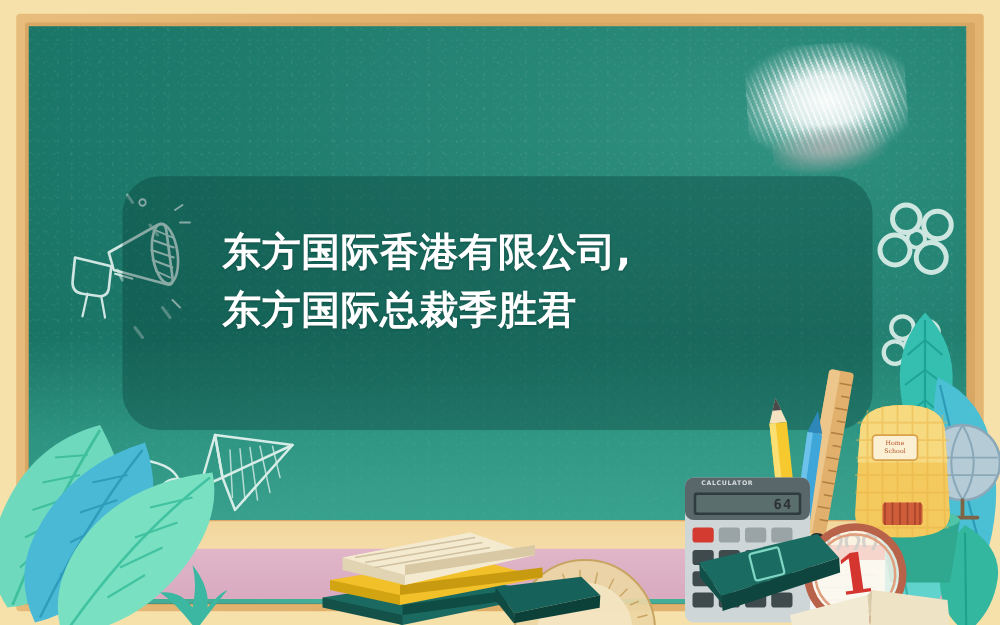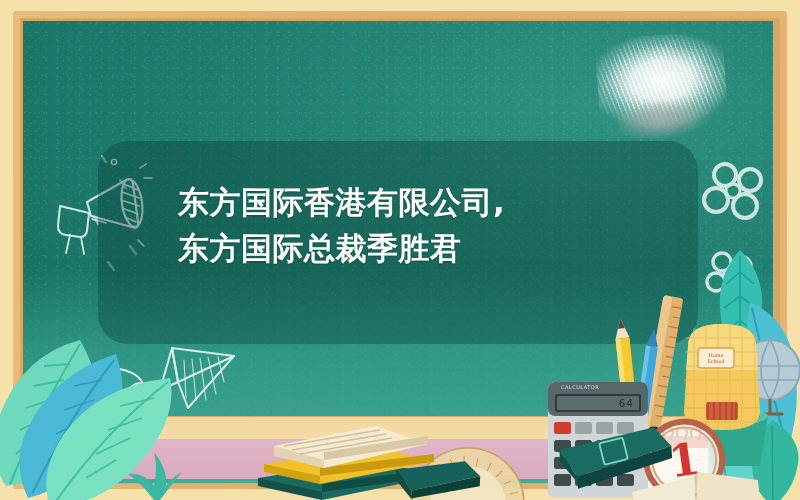--- a/index.html
+++ b/index.html
@@ -398,21 +398,21 @@
         <path d="M32 16 Q28 4 38 6 Q44 8 38 18"></path>
         <path d="M46 16 Q42 4 52 6 Q58 8 52 18"></path>
         <path d="M60 16 Q56 4 66 6 Q72 8 66 18"></path>
       </g>
       <g stroke="#dfe2de" stroke-width="1.3">
         <path d="M14 38 L70 38 M14 48 L70 48 M14 58 L70 58 M14 68 L54 68"></path>
       </g>
     </svg>
   </div>
 
-  <div class="item" style="left:546px; top:380px;">
+  <div class="item" style="left:546px; top:380px;font-weight:bold;">
     <svg width="104" height="120" viewBox="0 0 104 120" fill="none">
       <rect x="2" y="2" width="100" height="116" rx="7" fill="#cfd6d8"></rect>
       <rect x="2" y="2" width="100" height="34" rx="7" fill="#59676b"></rect>
       <rect x="9" y="14" width="86" height="18" rx="2" fill="#2f3b3d"></rect>
       <rect x="11" y="16" width="82" height="14" rx="1" fill="#5b6e6e"></rect>
     </svg>
     <div style="position:absolute; left:9px; top:14px; width:86px; height:18px;">
       <div class="calc-brand">CALCULATOR</div>
       <div class="calc-display-text">64</div>
     </div>

